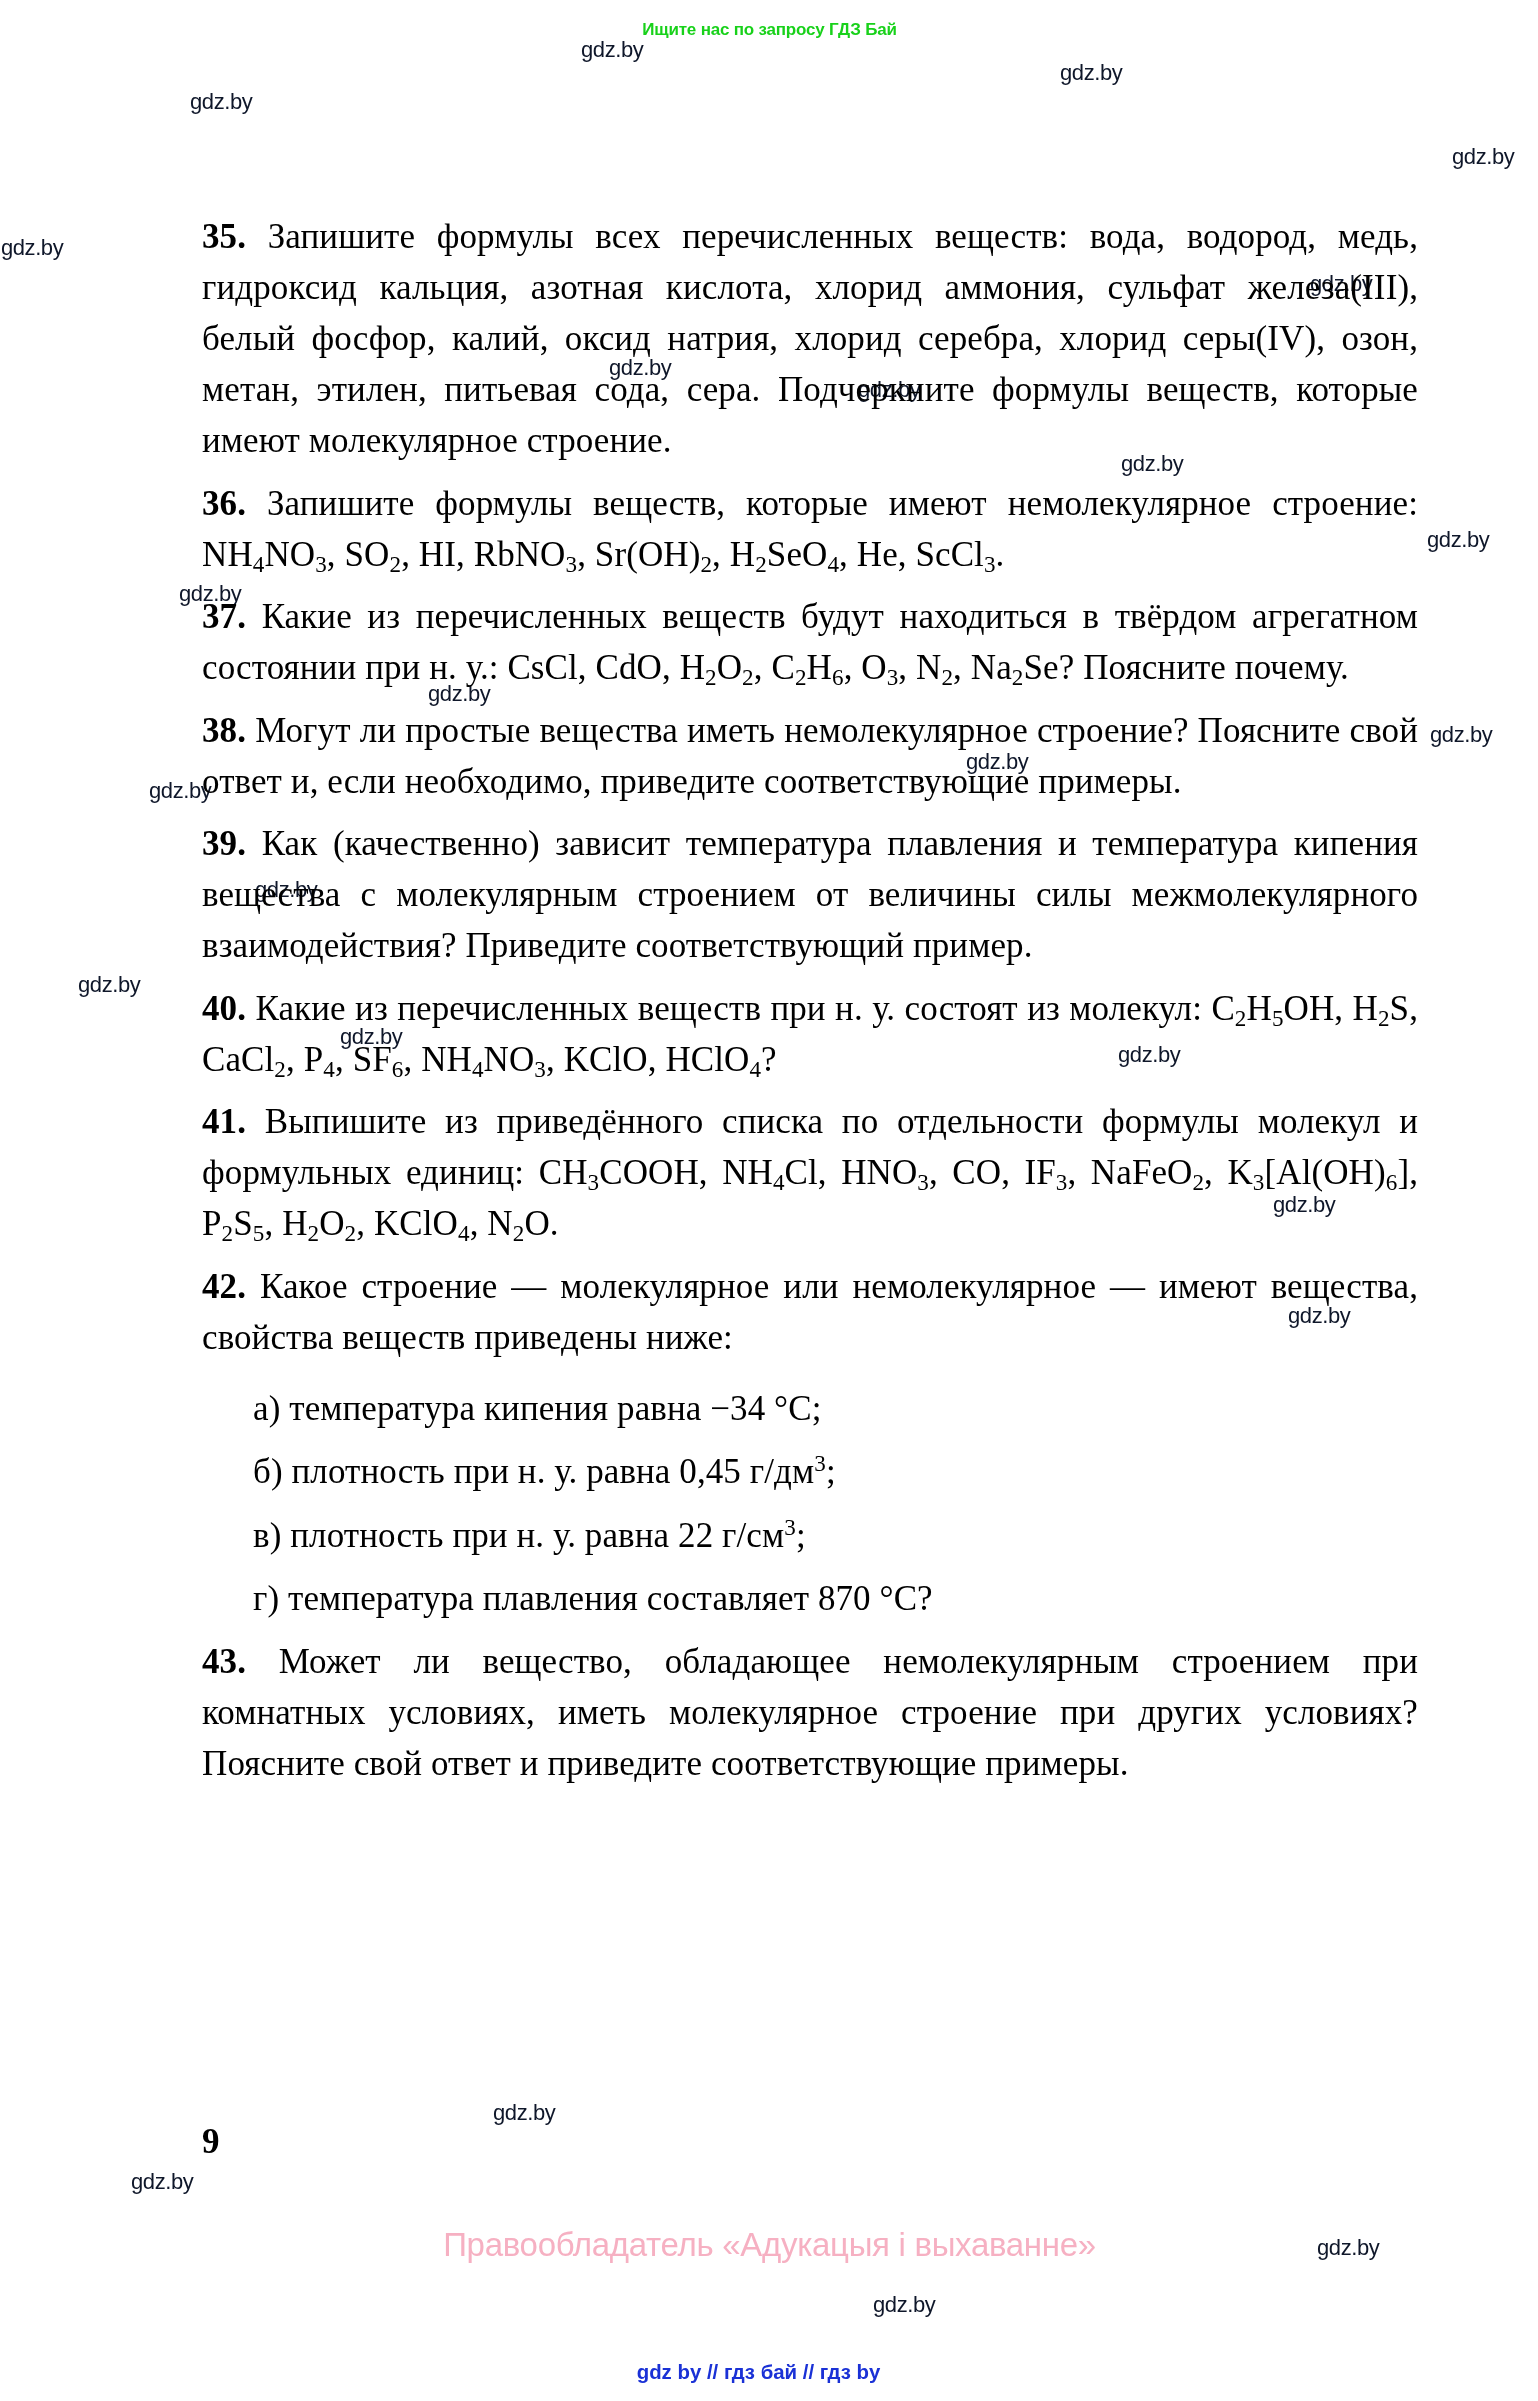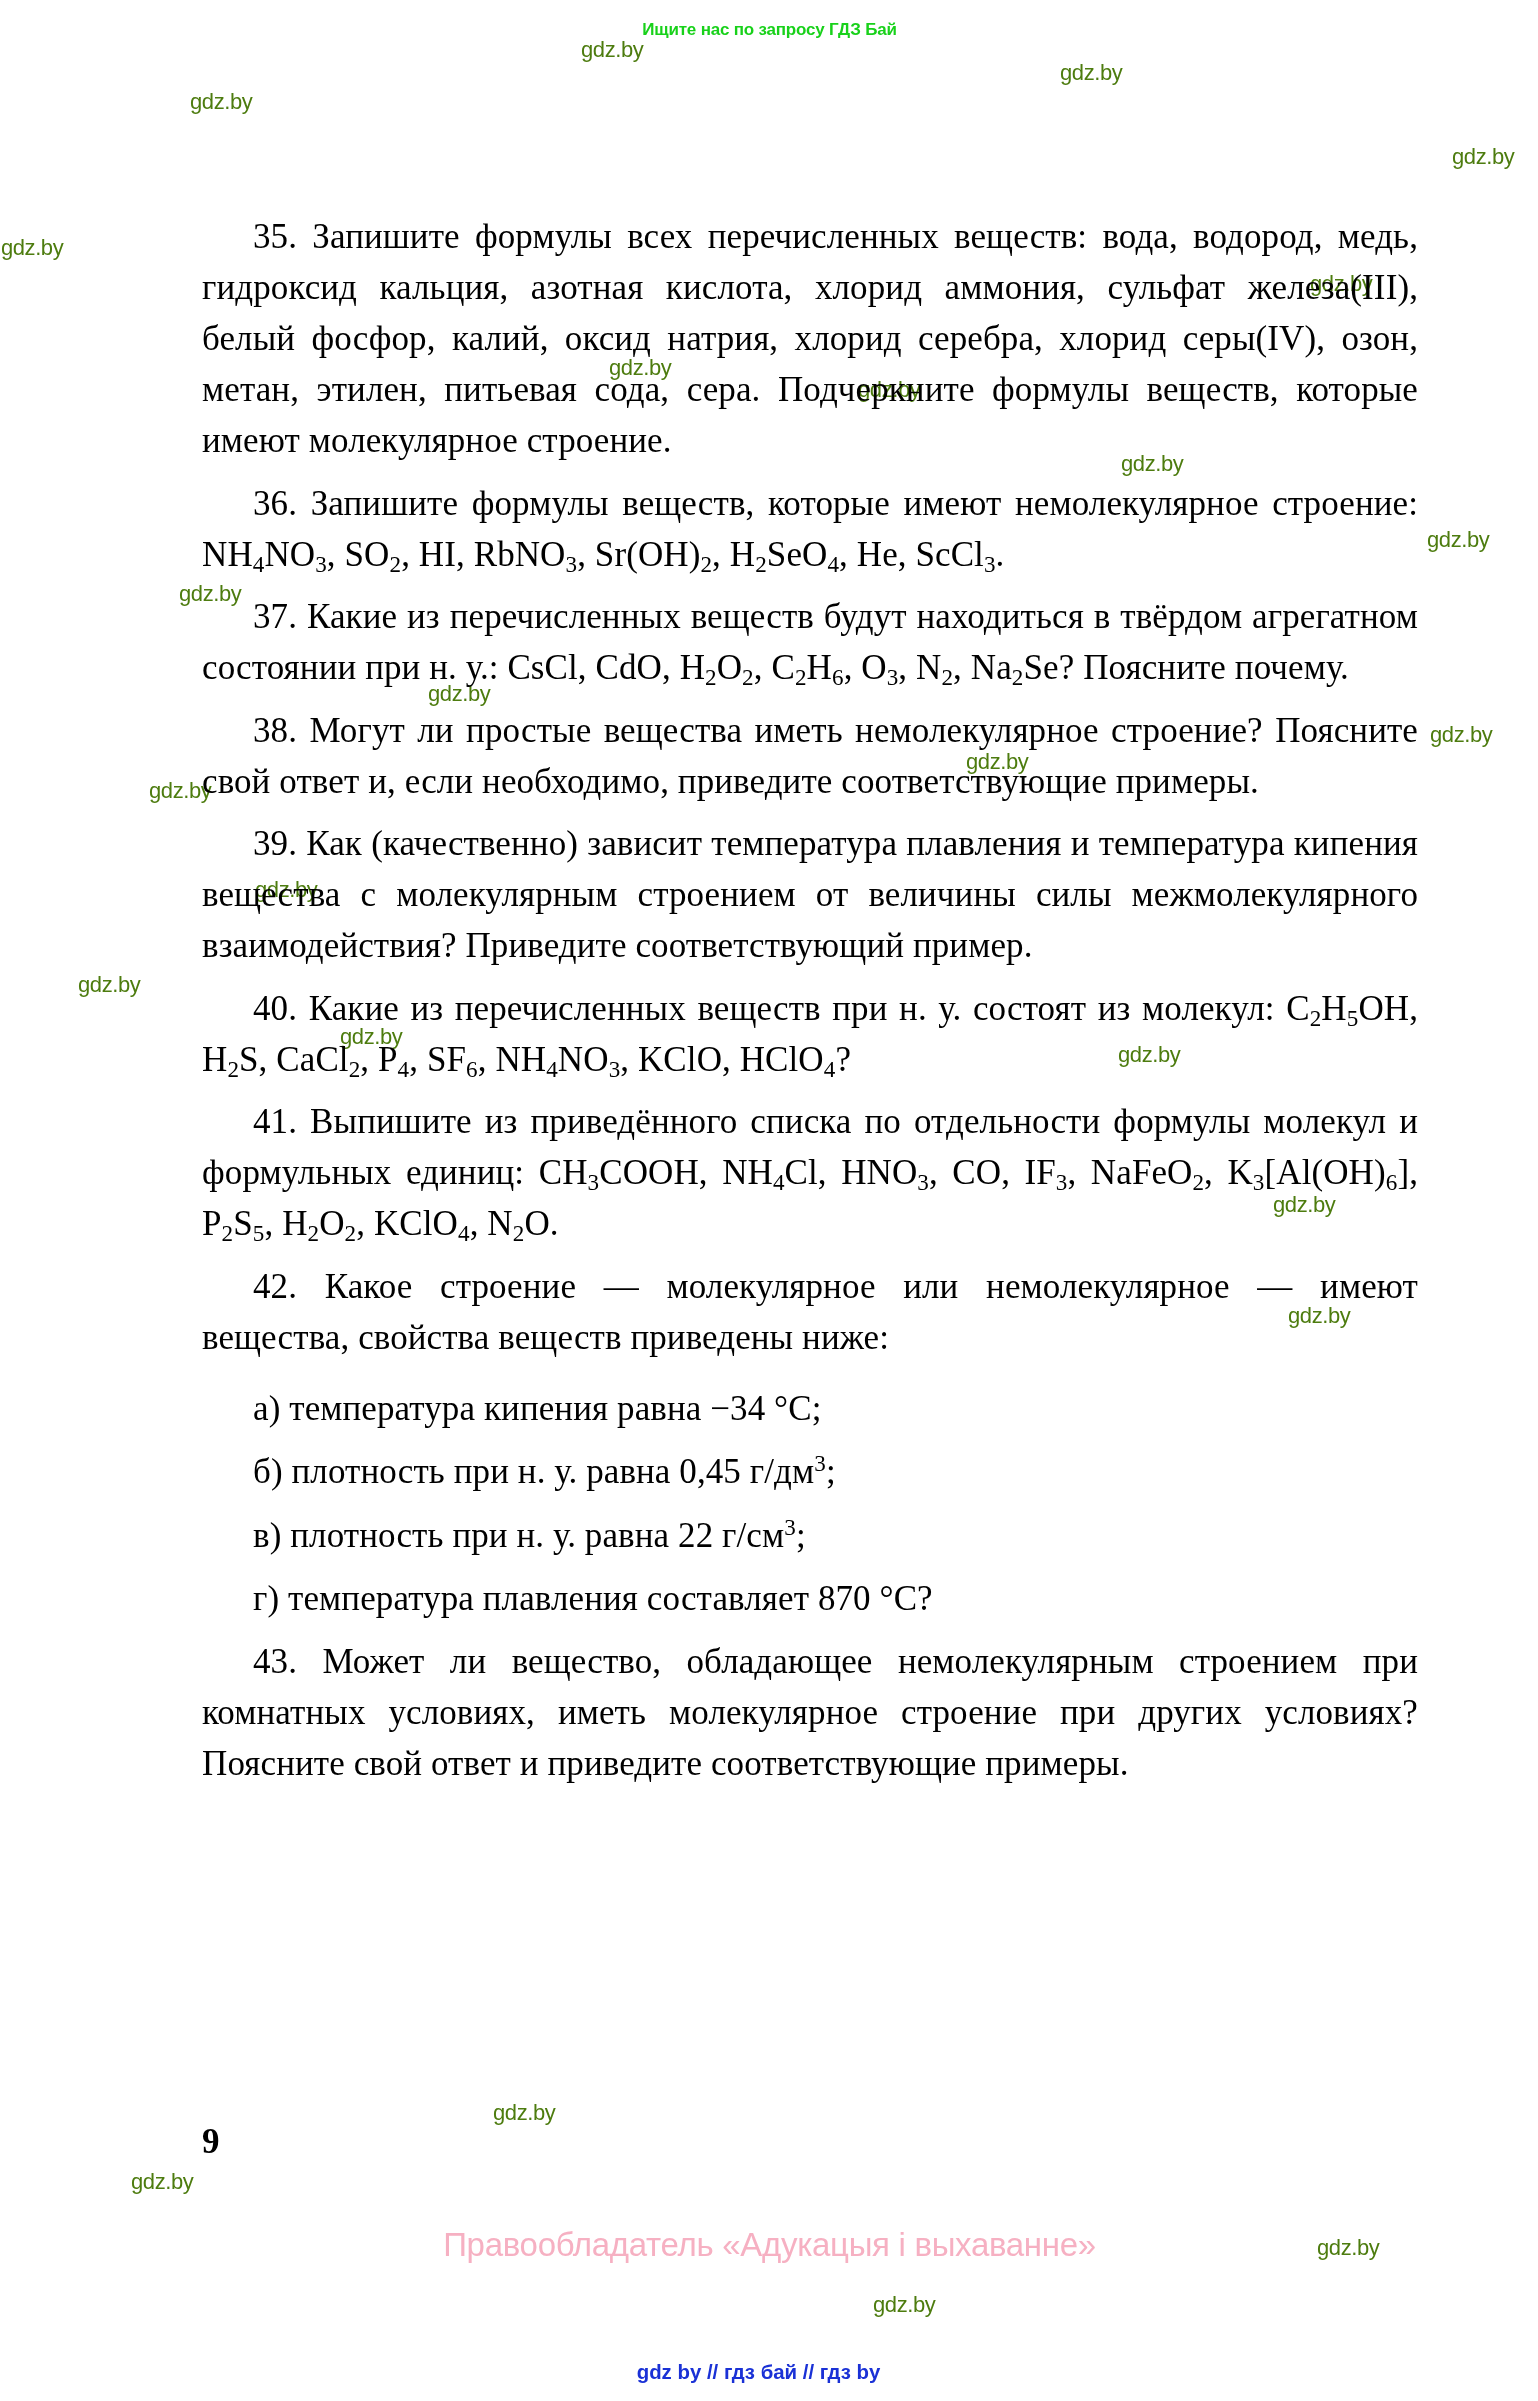--- a/index.html
+++ b/index.html
@@ -30,21 +30,21 @@
     letter-spacing: -0.2px;
     white-space: nowrap;
   }
 
   
   .wm {
     position: absolute;
     font-family: "Liberation Sans", sans-serif;
     font-size: 22px;
     font-weight: 400;
-    color: #4d7c0f;
+    color: #0f172a;
     white-space: nowrap;
     letter-spacing: -0.4px;
   }
 
   
   .page-body {
     position: absolute;
     left: 202px;
     top: 211px;
     width: 1216px;
@@ -52,22 +52,21 @@
   .para {
     font-size: 35px;
     line-height: 51px;
     text-align: justify;
     text-justify: inter-word;
     margin: 0 0 11.5px 0;
     letter-spacing: 0.1px;
     font-stretch: condensed;
   }
   .para .num {
-    font-weight: 400;
-    margin-left: 51px;
+    font-weight: 700;
   }
   .sub-item {
     font-size: 35px;
     line-height: 51px;
     margin: 0 0 12.4px 0;
     padding-left: 51px;
     letter-spacing: 0.1px;
     white-space: nowrap;
   }
   sub {

